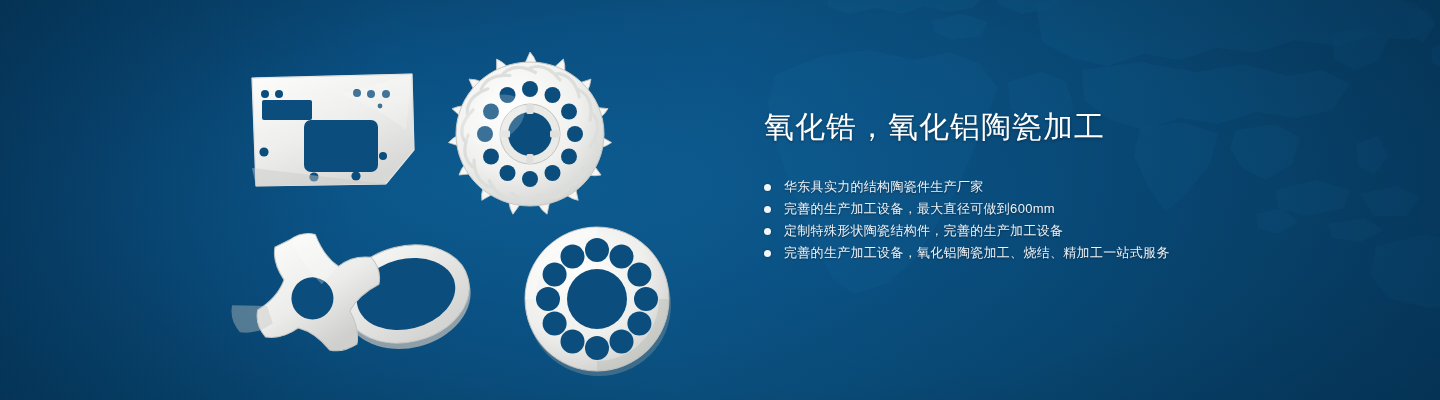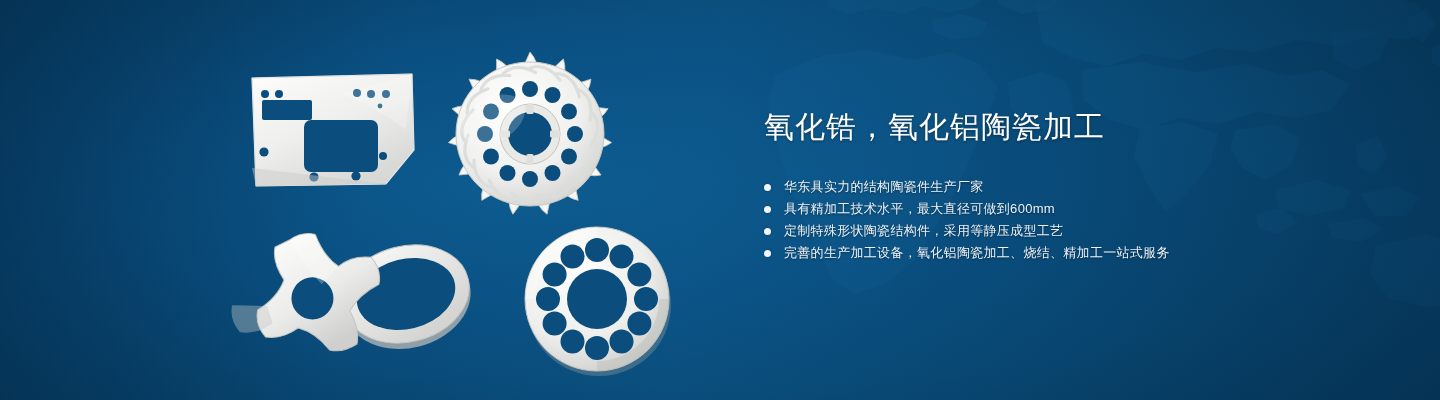--- a/index.html
+++ b/index.html
@@ -375,25 +375,25 @@
   <div class="copy">
     <h1 class="headline">氧化锆，氧化铝陶瓷加工</h1>
 
     <ul class="bullets">
       <li class="bullet-row">
         <span class="bullet-dot"></span>
         <span class="bullet-text">华东具实力的结构陶瓷件生产厂家</span>
       </li>
       <li class="bullet-row">
         <span class="bullet-dot"></span>
-        <span class="bullet-text">具有精加工技术水平，最大直径可做到600mm</span>
+        <span class="bullet-text">完善的生产加工设备，最大直径可做到600mm</span>
       </li>
       <li class="bullet-row">
         <span class="bullet-dot"></span>
-        <span class="bullet-text">定制特殊形状陶瓷结构件，采用等静压成型工艺</span>
+        <span class="bullet-text">定制特殊形状陶瓷结构件，完善的生产加工设备</span>
       </li>
       <li class="bullet-row">
         <span class="bullet-dot"></span>
         <span class="bullet-text">完善的生产加工设备，氧化铝陶瓷加工、烧结、精加工一站式服务</span>
       </li>
     </ul>
   </div>
 
 </div>
 

